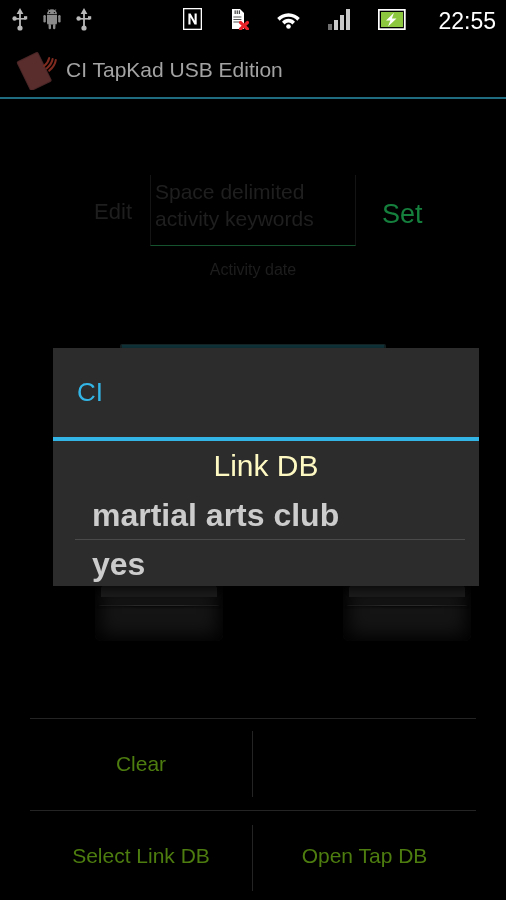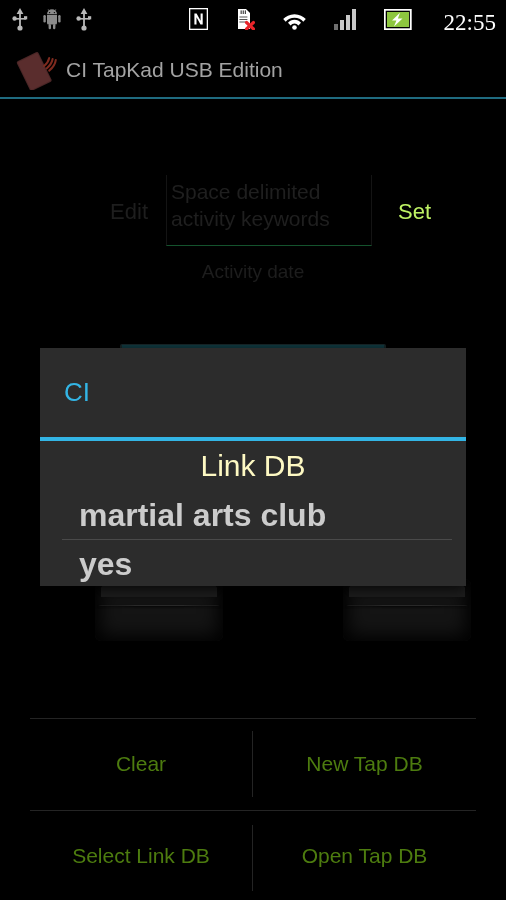--- a/index.html
+++ b/index.html
@@ -27,23 +27,22 @@
     width: 506px; height: 42px;
     background: #000000;
     display: flex;
     align-items: center;
     padding: 0 10px 0 12px;
   }
   .status-left { display: flex; align-items: center; gap: 14px; }
   .status-right {
     margin-left: auto;
     display: flex;
-    align-items: flex-end;
+    align-items: center;
     gap: 27px;
-    font-family: Liberation Serif, serif;
   }
   .sb-icon { display: block; }
   .status-clock {
     color: #ffffff;
     font-size: 23px;
     font-weight: normal;
     letter-spacing: 0px;
     margin-left: 5px;
     line-height: 1;
   }
@@ -83,21 +82,20 @@
     top: 99px; left: 0;
     width: 506px; height: 801px;
   }
 
   .edit-row {
     position: absolute;
     top: 76px; left: 0;
     width: 506px;
     display: flex;
     align-items: flex-start;
-    padding-left: 16px;
   }
   .lbl-edit {
     color: #1e1e1e;
     font-size: 22px;
     width: 150px;
     text-align: right;
     padding-right: 18px;
     padding-top: 24px;
   }
   .keyword-field {
@@ -107,32 +105,32 @@
     border-right: 1px solid #141414;
     padding: 4px 4px 12px 4px;
     min-height: 64px;
   }
   .keyword-placeholder {
     color: #1f1f1f;
     font-size: 21px;
     line-height: 1.28;
   }
   .lbl-set {
-    color: #bef264;
-    font-size: 22px;
+    color: #15803d;
+    font-size: 27px;
     padding-left: 26px;
     padding-top: 24px;
   }
   .lbl-activity-date {
     position: absolute;
     top: 162px; left: 0;
     width: 506px;
     text-align: center;
     color: #1d1d1d;
-    font-size: 19px;
+    font-size: 16px;
   }
 
   
   .picker-bar {
     position: absolute;
     top: 245px; left: 120px;
     width: 266px; height: 12px;
     background: #1b2b2d;
     border-radius: 2px 2px 0 0;
   }
@@ -208,21 +206,21 @@
   
   .scrim {
     position: absolute;
     top: 0; left: 0;
     width: 506px; height: 900px;
     background: rgba(0,0,0,0.0);
     pointer-events: none;
   }
   .dialog {
     position: absolute;
-    top: 348px; left: 40px;
+    top: 348px; left: 53px;
     width: 426px; height: 238px;
     background: #2c2c2c;
     box-shadow: 0 2px 14px rgba(0,0,0,0.85);
     overflow: hidden;
   }
   .dialog-title {
     position: absolute;
     top: 0; left: 0;
     width: 426px; height: 89px;
     display: flex;
@@ -394,21 +392,20 @@
     <div class="picker-slab left"></div>
     <div class="picker-slab right"></div>
 
     <div class="btn-grid">
       <div class="grid-hline top"></div>
       <div class="grid-hline mid"></div>
       <div class="grid-vline a"></div>
       <div class="grid-vline b"></div>
 
       <div class="grid-cell r1 c1">Clear</div>
-      <div class="grid-cell r1 c2">New Tap DB</div>
       <div class="grid-cell r2 c1">Select Link DB</div>
       <div class="grid-cell r2 c2">Open Tap DB</div>
     </div>
   </div>
 
   <div class="scrim"></div>
   <div class="dialog">
     <div class="dialog-title">CI</div>
     <div class="dialog-divider"></div>
     <div class="dialog-body">

